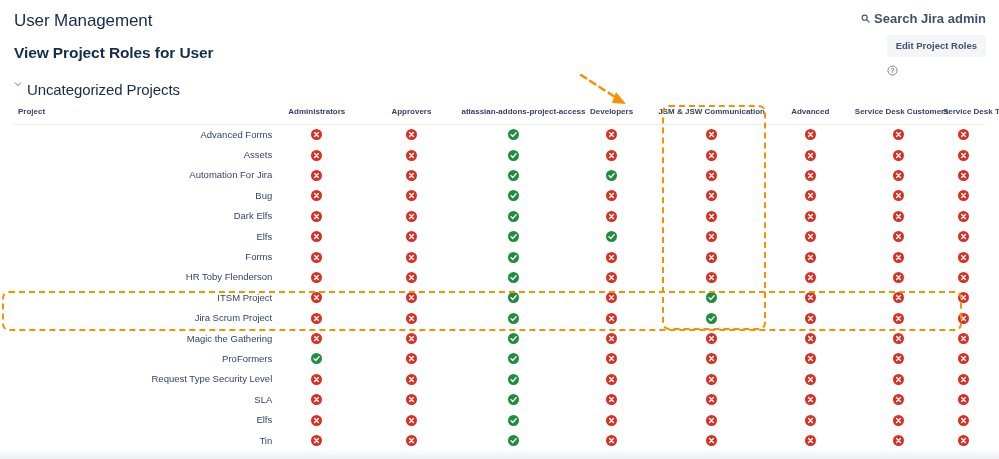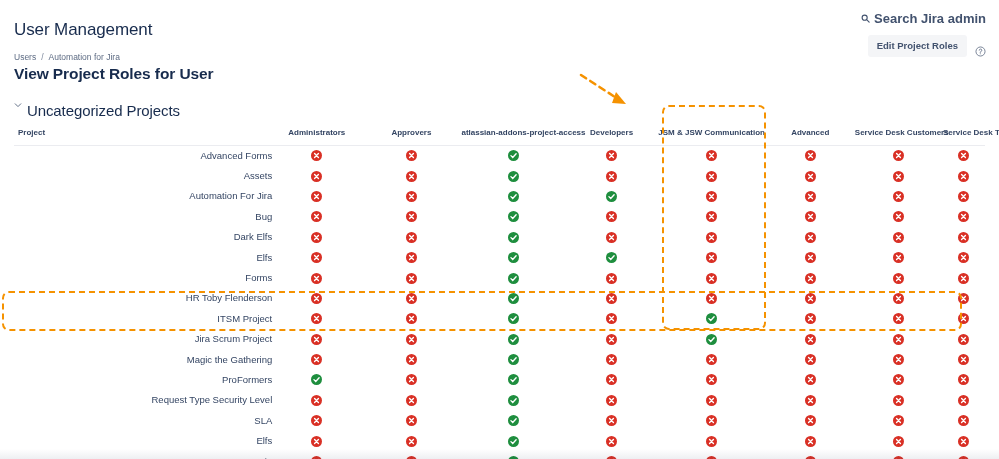--- a/index.html
+++ b/index.html
@@ -7,21 +7,21 @@
   body {
     width:999px; height:459px;
     background:#fff;
     font-family:"Liberation Sans", sans-serif;
     color:#344563;
     overflow:hidden;
     position:relative;
   }
 
   
-  .page-head { position:relative; padding:20px 14px 0 14px; }
+  .page-head { position:relative; padding:11px 14px 0 14px; }
   .app-title {
     font-size:17px; font-weight:400; color:#172b4d;
     letter-spacing:-0.1px; margin:0 0 12px 0; line-height:20px;
   }
   .search-admin {
     position:absolute; right:13px; top:11px;
     font-size:13px; color:#42526e; font-weight:600;
     display:flex; align-items:center; gap:4px; cursor:pointer;
   }
   .search-admin svg { display:block; }
@@ -30,21 +30,21 @@
   .breadcrumb a { color:#5e6c84; text-decoration:none; cursor:pointer; }
   .breadcrumb .sep { margin:0 5px; color:#7a869a; }
 
   .page-title {
     font-size:15.5px; font-weight:700; color:#172b4d;
     margin:0; line-height:19px; letter-spacing:-0.1px;
   }
 
   .head-actions {
     position:absolute; right:13px; top:35px;
-    display:flex; align-items:flex-end; gap:8px;
+    display:flex; align-items:flex-start; gap:8px;flex-direction:column;
   }
   .btn-edit {
     background:#f4f5f7; border:none; border-radius:3px;
     font-family:"Liberation Sans", sans-serif;
     font-size:9.5px; font-weight:700; color:#42526e;
     padding:5px 9px; cursor:pointer; line-height:12px;
   }
   .help-icon { cursor:pointer; display:flex; }
 
   
@@ -106,23 +106,20 @@
   <div class="search-admin">
     <span>
       <svg width="9" height="9" viewBox="0 0 16 16" fill="none" stroke="#42526e" stroke-width="2">
         <circle cx="6.5" cy="6.5" r="4.5"></circle>
           <line x1="10" y1="10" x2="14.5" y2="14.5" stroke-linecap="round"></line>
       </svg>
     </span>
     <span>Search Jira admin</span>
   </div>
 
-  <div class="breadcrumb">
-    <a>Users</a><span class="sep">/</span><a>Automation for Jira</a>
-  </div>
 
   <h1 class="page-title">View Project Roles for User</h1>
 
   <div class="head-actions">
     <button class="btn-edit">Edit Project Roles</button>
     <span class="help-icon">
       <svg width="11" height="11" viewBox="0 0 16 16" fill="none" stroke="#6b778c" stroke-width="1.3">
         <circle cx="8" cy="8" r="6.6"></circle>
         <path d="M6.2 6.1a1.85 1.85 0 1 1 2.1 2c-.45.15-.6.5-.6.95v.4" stroke-linecap="round"></path>
         <circle cx="7.7" cy="11.4" r="0.75" fill="#6b778c" stroke="none"></circle>

